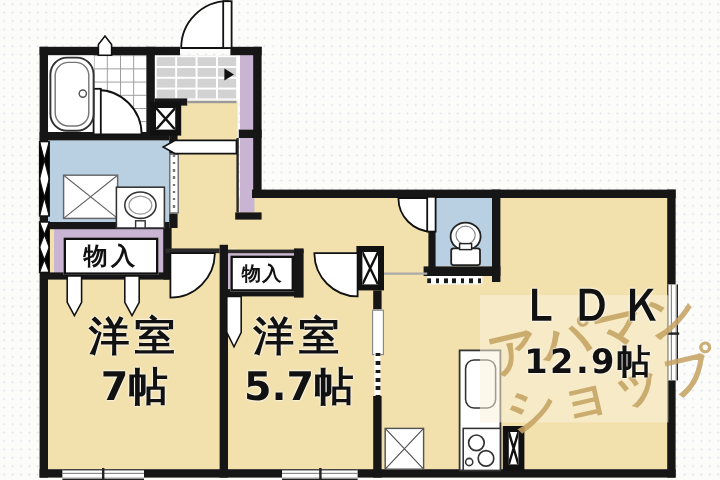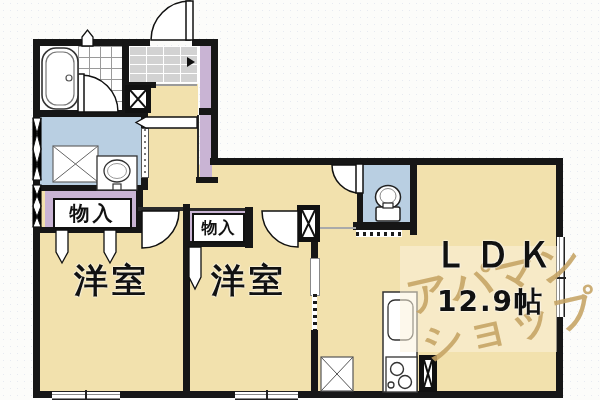--- a/index.html
+++ b/index.html
@@ -212,22 +212,24 @@
 
 
   <div class="abs boxlabel" style="left:53px;top:198px;width:75px;height:27px;font-size:20px;letter-spacing:3px;">
     <span>物入</span>
   </div>
   <div class="abs boxlabel" style="left:192px;top:213px;width:49px;height:26px;font-size:16px;letter-spacing:1px;">
     <span>物入</span>
   </div>
 
   <div class="abs label" style="left:48px;top:258px;width:128px;font-size:34px;letter-spacing:4px;">洋室</div>
+  <div class="abs label" style="left:48px;top:300px;width:128px;font-size:33px;">7帖</div>
 
   <div class="abs label" style="left:188px;top:258px;width:122px;font-size:34px;letter-spacing:4px;">洋室</div>
+  <div class="abs label" style="left:188px;top:300px;width:122px;font-size:33px;">5.7帖</div>
 
   <div class="abs wm-box" style="left:400px;top:246px;width:157px;height:106px;"></div>
   <div class="wm-text" style="left:405px;top:250px;font-size:42px;">アパマン</div>
   <div class="wm-text" style="left:420px;top:297px;font-size:42px;">ショップ</div>
 
   <div class="abs label" style="left:433px;top:230px;width:120px;font-size:37px;letter-spacing:5px;">ＬＤＫ</div>
   <div class="abs label" style="left:423px;top:283px;width:135px;font-size:28px;letter-spacing:2px;">12.9帖</div>
 
 </div>
 

